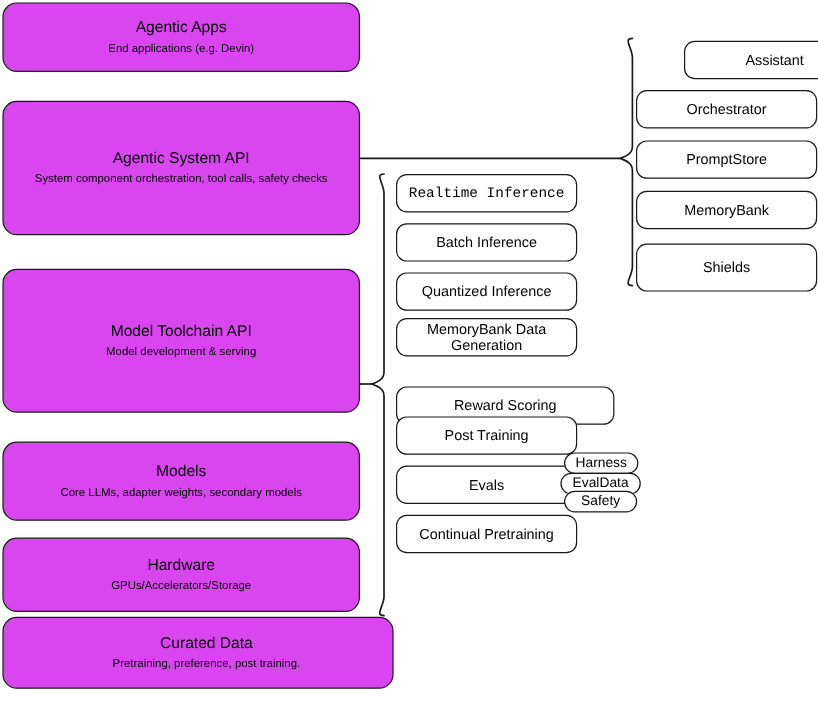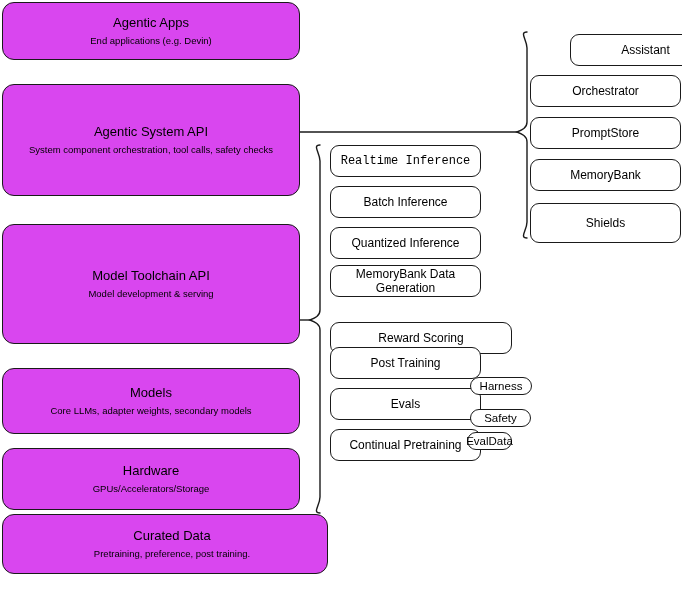--- a/index.html
+++ b/index.html
@@ -135,21 +135,21 @@
   <div class="pill-box" style="left:330px; top:145px; width:151px; height:32px;font-family:Liberation Mono, monospace;">Realtime Inference</div>
   <div class="pill-box" style="left:330px; top:186px; width:151px; height:32px;">Batch Inference</div>
   <div class="pill-box" style="left:330px; top:227px; width:151px; height:32px;">Quantized Inference</div>
   <div class="pill-box" style="left:330px; top:265px; width:151px; height:32px;">MemoryBank Data Generation</div>
   <div class="pill-box" style="left:330px; top:306px; width:182px; height:32px;margin-top:16px;">Reward Scoring</div>
   <div class="pill-box" style="left:330px; top:347px; width:151px; height:32px;">Post Training</div>
   <div class="pill-box" style="left:330px; top:388px; width:151px; height:32px;">Evals</div>
   <div class="pill-box" style="left:330px; top:429px; width:151px; height:32px;">Continual Pretraining</div>
 
   <div class="tag-pill" style="left:470px; top:377px; width:62px; height:18px; z-index:3;">Harness</div>
-  <div class="tag-pill" style="left:467px; top:394px; width:45px; height:18px; z-index:4;margin-top:38px;">EvalData</div>
+  <div class="tag-pill" style="left:467px; top:394px; width:67px; height:18px; z-index:4;">EvalData</div>
   <div class="tag-pill" style="left:470px; top:409px; width:61px; height:18px; z-index:5;">Safety</div>
 
   <div class="pill-box" style="left:530px; top:34px; width:151px; height:32px;margin-left:40px;">Assistant</div>
   <div class="pill-box" style="left:530px; top:75px; width:151px; height:32px;">Orchestrator</div>
   <div class="pill-box" style="left:530px; top:117px; width:151px; height:32px;text-align:center;">PromptStore</div>
   <div class="pill-box" style="left:530px; top:159px; width:151px; height:32px;">MemoryBank</div>
   <div class="pill-box" style="left:530px; top:203px; width:151px; height:40px;">Shields</div>
 
 </div>
 

